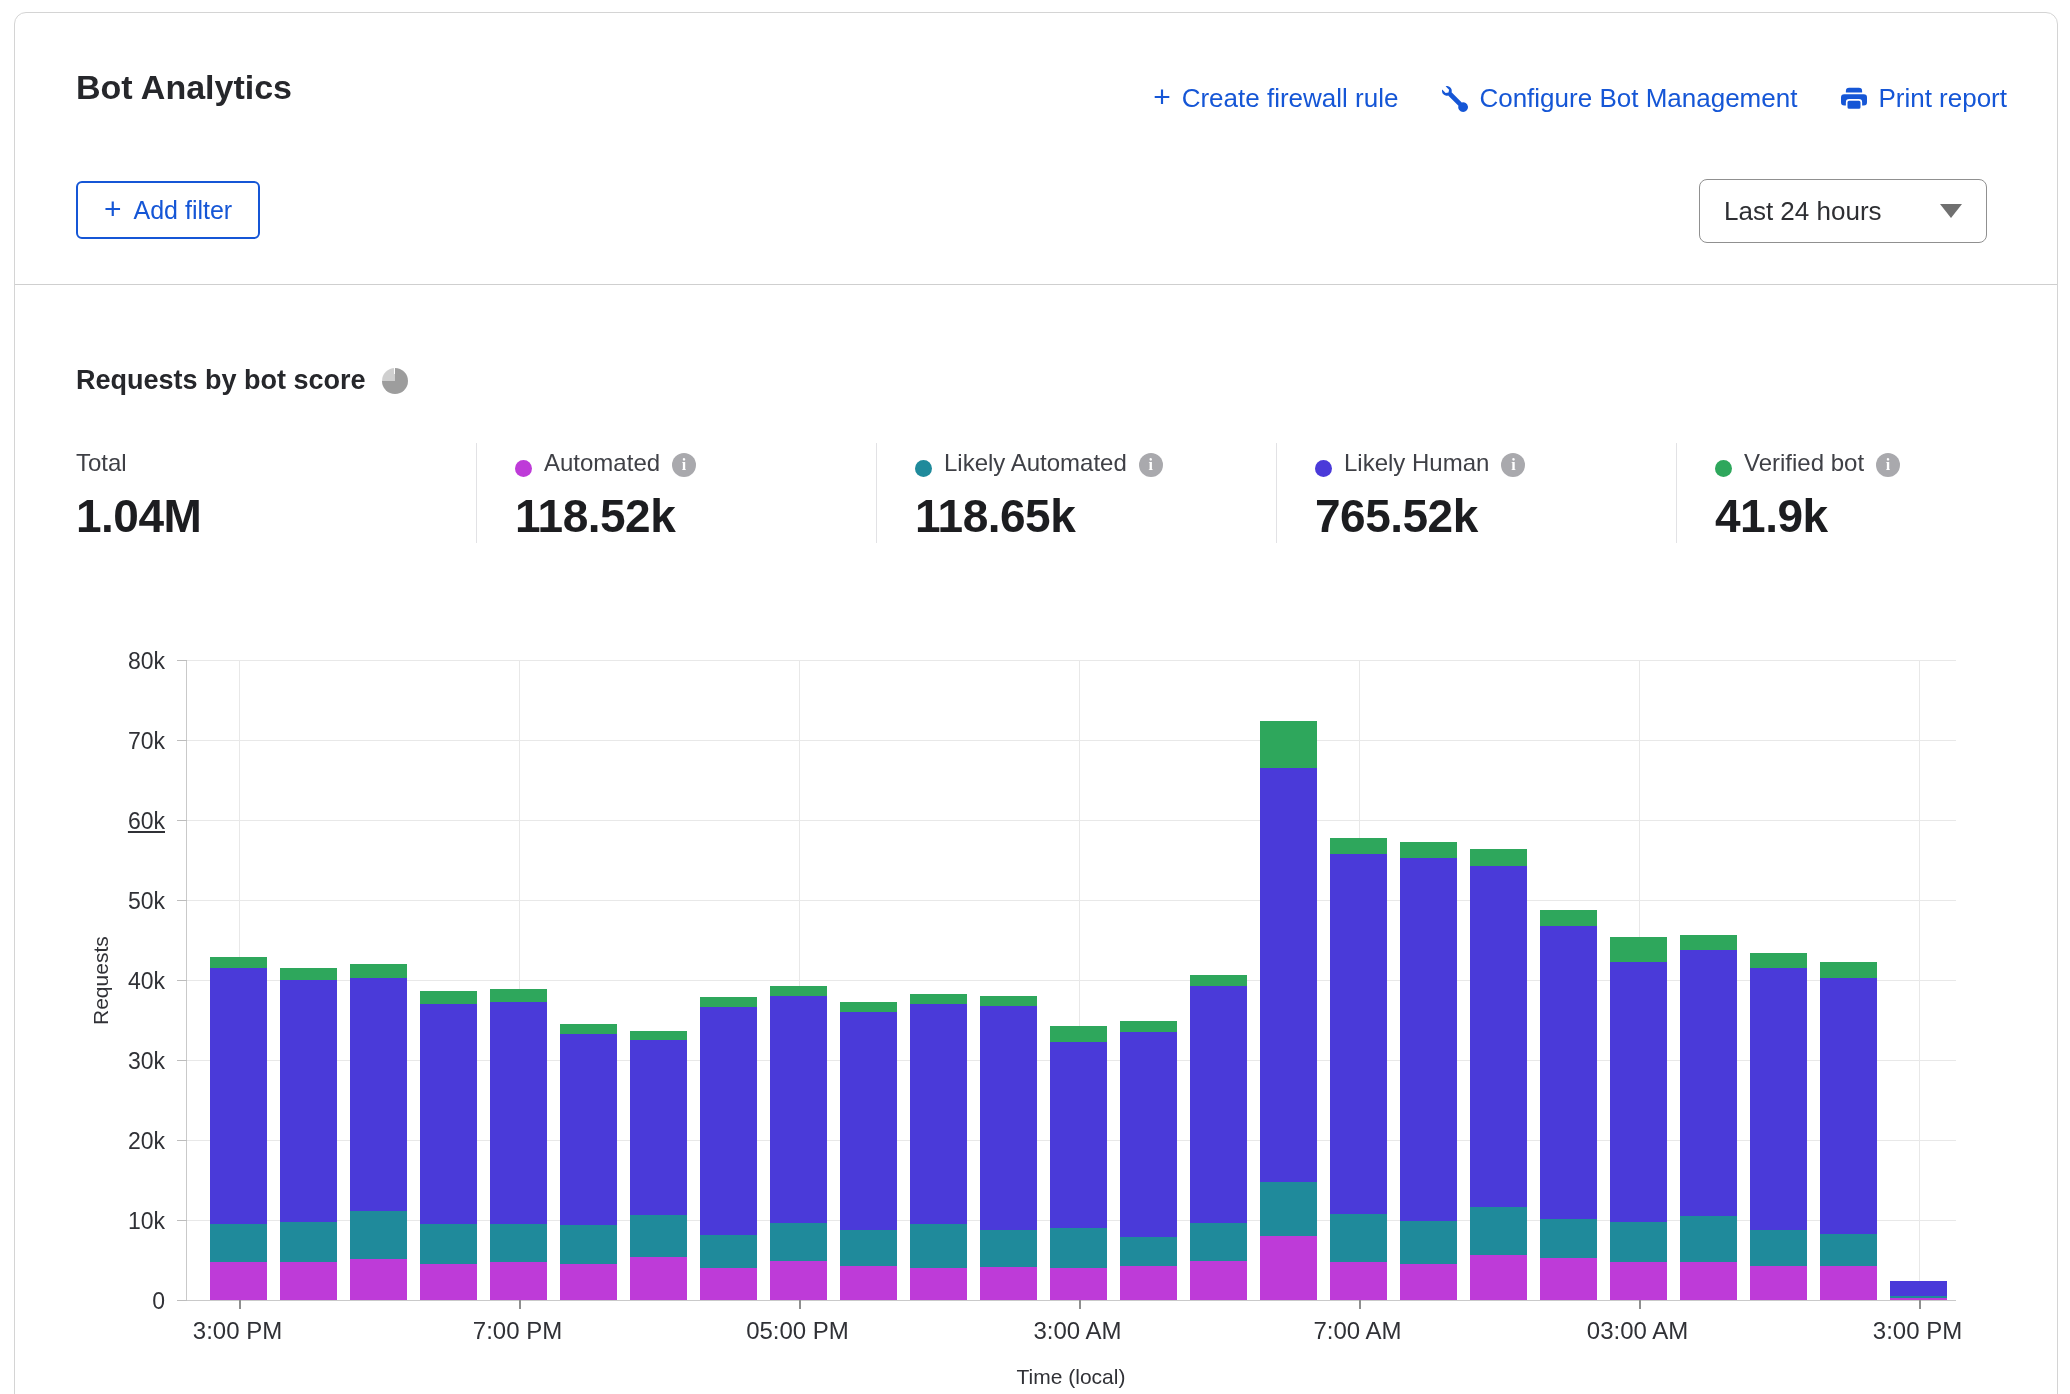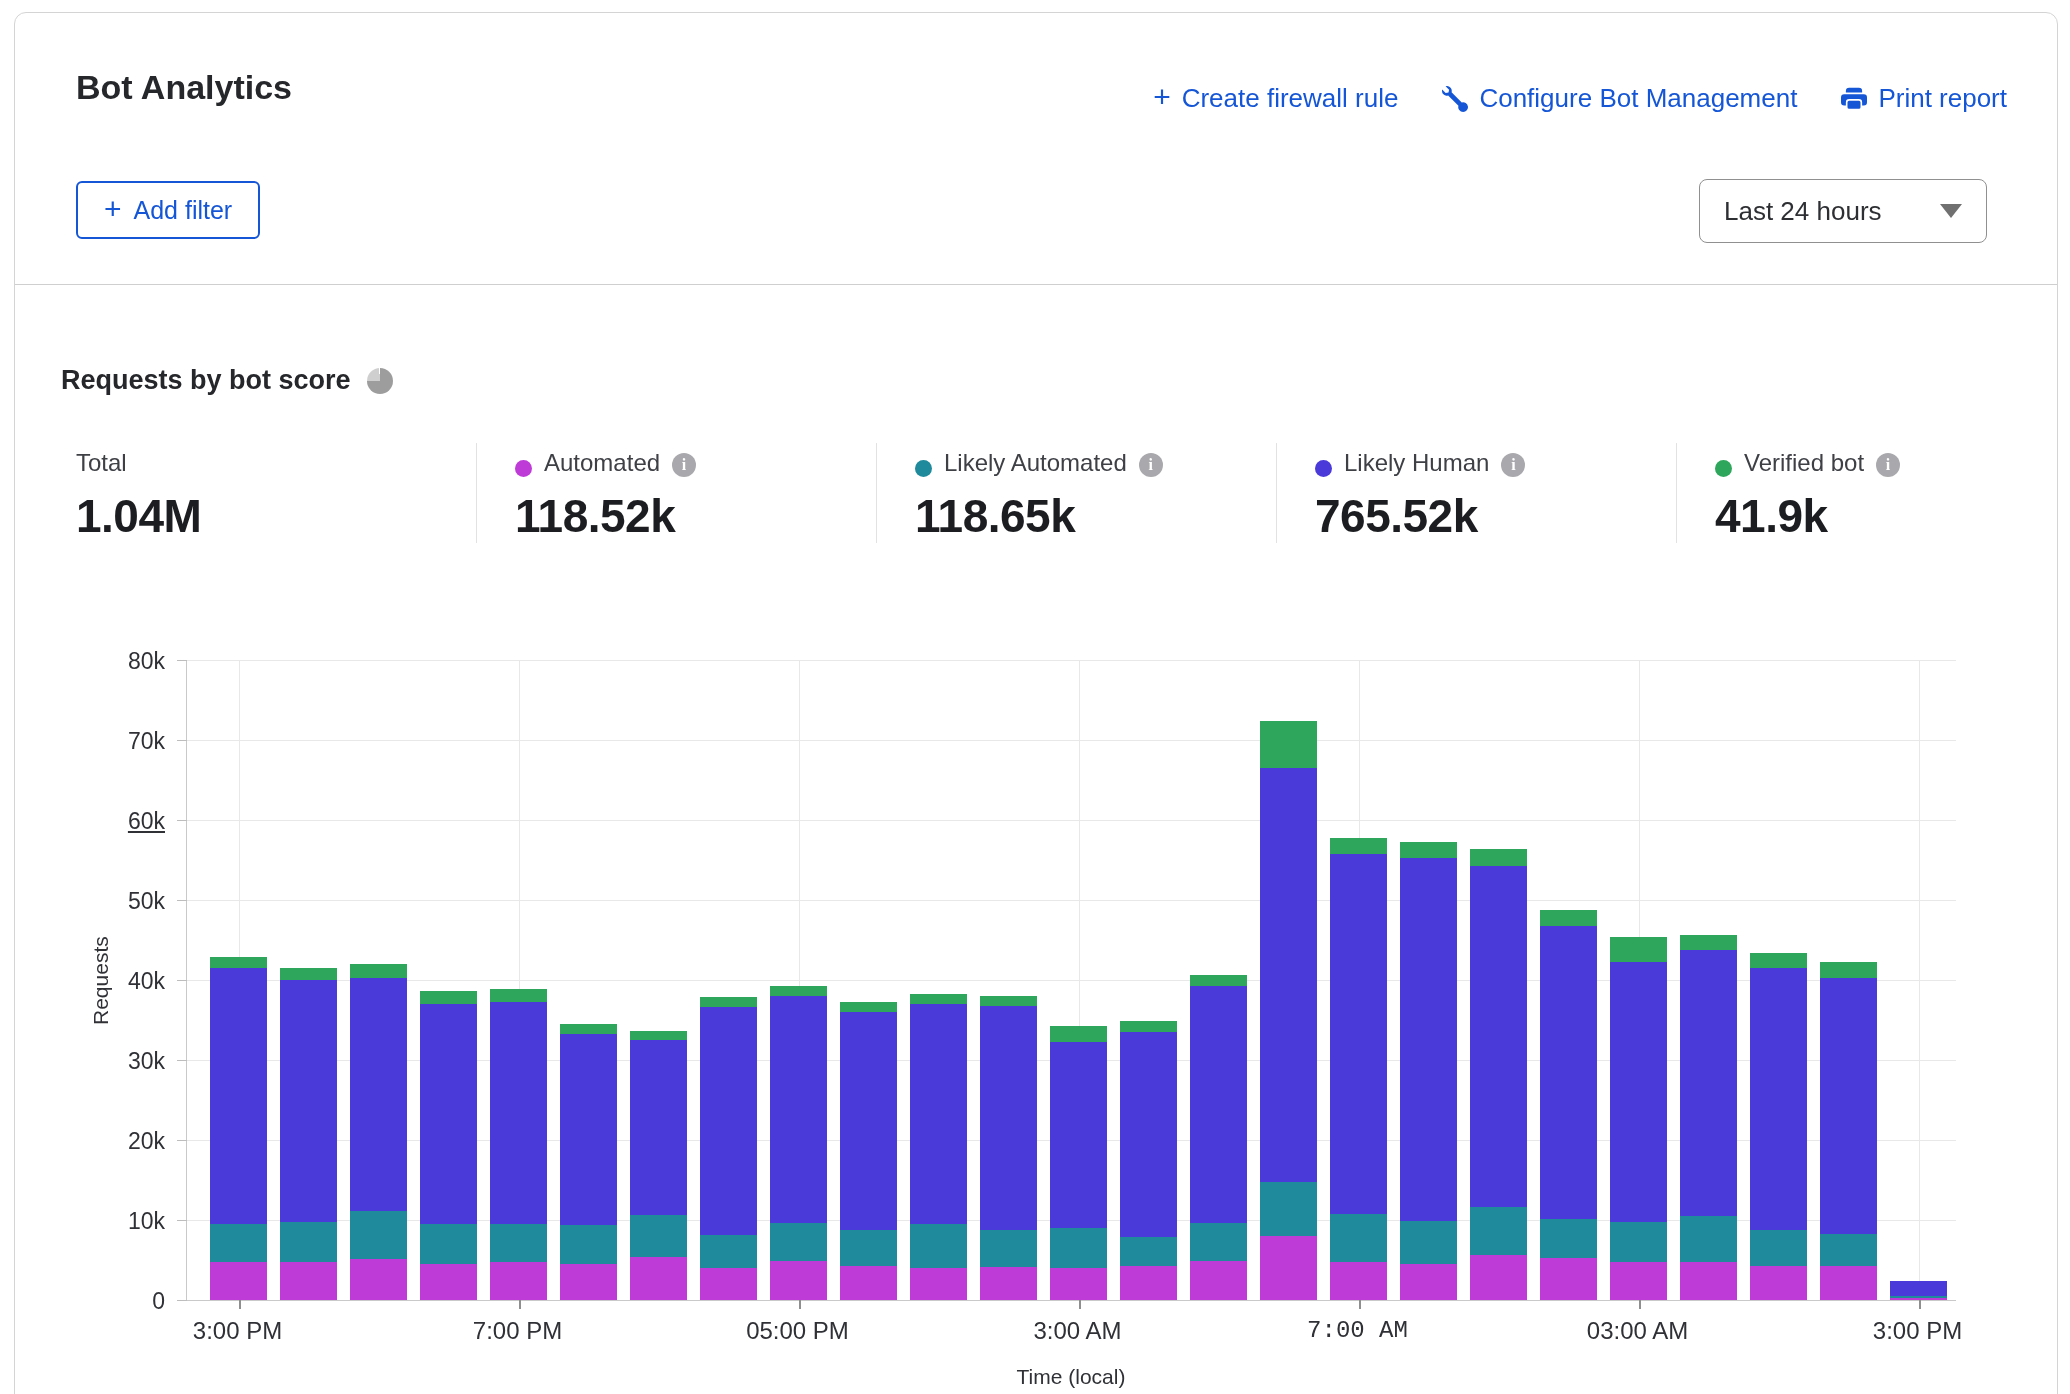--- a/index.html
+++ b/index.html
@@ -17,21 +17,21 @@
     display:flex; align-items:center; gap:12px; border:2px solid var(--accent); border-radius:6px;
     color:var(--accent); font-size:25px; background:#fff; cursor:pointer; }
   .plus-glyph { font-size:30px; font-weight:400; line-height:1; margin-top:-3px; }
   .time-select { position:absolute; right:70px; top:166px; width:288px; height:64px;
     border:1px solid #909090; border-radius:8px; background:#fff; display:flex; align-items:center;
     justify-content:space-between; padding:0 24px; font-size:26px; color:#2e2f33; cursor:pointer; }
   .caret-down { width:0; height:0; border-left:11px solid transparent; border-right:11px solid transparent;
     border-top:14px solid #707070; }
   .header-divider { position:absolute; left:0; top:271px; width:100%; border-top:1px solid #cfcfcf; }
   
-  .section-title-row { position:absolute; left:46px; top:352px; display:flex; align-items:center; gap:16px; }
+  .section-title-row { position:absolute; left:61px; top:352px; display:flex; align-items:center; gap:16px; }
   .section-title { font-size:27px; font-weight:700; color:#26272b; }
   .pie-icon { width:26px; height:26px; border-radius:50%;
     background:conic-gradient(#9d9d9d 0deg 268deg, #ffffff 268deg 272deg, #cfcfcf 272deg 356deg, #ffffff 356deg 360deg); }
   
   .stats-row { position:absolute; left:61px; top:430px; display:flex; }
   .stat-cell { width:400px; }
   .stat-cell + .stat-cell { border-left:1px solid #e2e2e5; padding-left:38px; }
   .stat-label-row { display:flex; align-items:flex-end; gap:12px; height:34px; }
   .stat-dot { width:17px; height:17px; border-radius:50%; flex:0 0 auto; }
   .stat-label { font-size:24px; color:#3f4046; }
@@ -334,19 +334,19 @@
       <div class="y-label" style="top: 1034px;">30k</div>
       <div class="y-label" style="top: 954px;">40k</div>
       <div class="y-label" style="top: 874px;">50k</div>
       <div class="y-label" style="top: 794px; text-decoration: underline;">60k</div>
       <div class="y-label" style="top: 714px;">70k</div>
       <div class="y-label" style="top: 634px;">80k</div>
       <div class="x-label" style="left: 132.5px;">3:00 PM</div>
       <div class="x-label" style="left: 412.5px;">7:00 PM</div>
       <div class="x-label" style="left: 692.5px;">05:00 PM</div>
       <div class="x-label" style="left: 972.5px;">3:00 AM</div>
-      <div class="x-label" style="left: 1252.5px; font-family: Liberation Mono, monospace;">7:00 AM</div>
+      <div class="x-label" style="left: 1252.5px;">7:00 AM</div>
       <div class="x-label" style="left: 1532.5px;">03:00 AM</div>
       <div class="x-label" style="left: 1812.5px;">3:00 PM</div>
     </div>
   <div class="x-axis-title">Time (local)</div>
 
 </div>
 
 </body></html>

